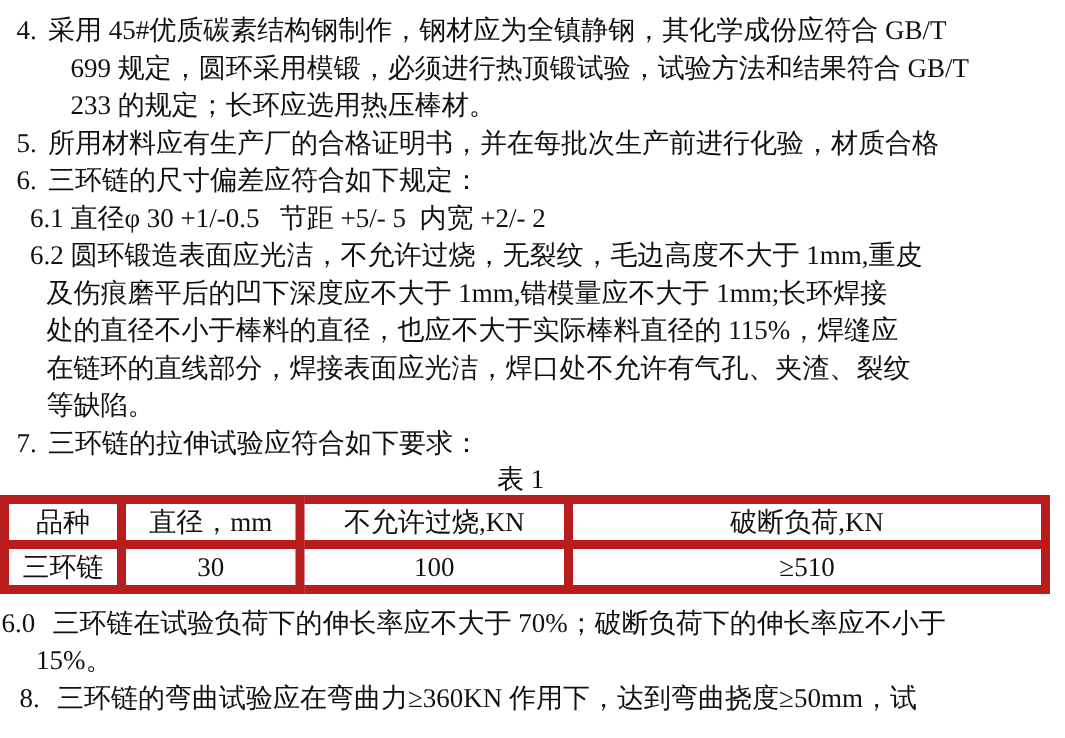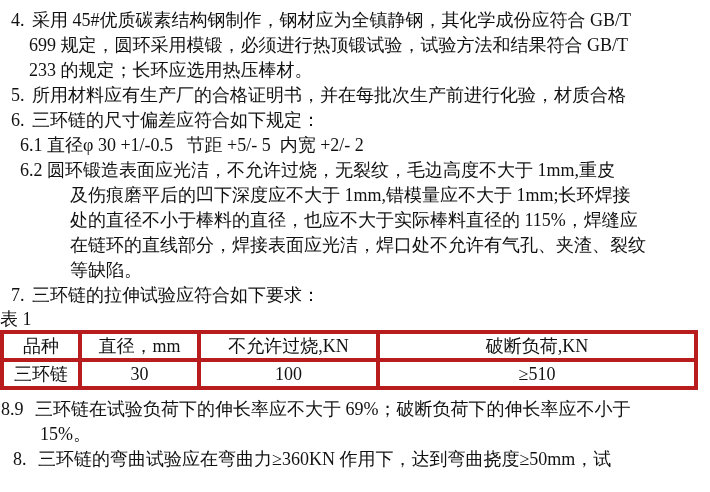--- a/index.html
+++ b/index.html
@@ -18,35 +18,36 @@
   .line {
     height: 25px;
     line-height: 25px;
     white-space: pre;
   }
   .num { display: inline-block; }
   .n-main { margin-left: 11px; width: 21px; }  
   .n-8    { margin-left: 13px; width: 25px; }  
   .n-sub  { margin-left: 20px; width: 27px; }  
   .n-71   { margin-left: 1px;  width: 34px; }  
-  .ind-main { padding-left: 29px; }
-  .ind-sub  { padding-left: 70px; }
-  .ind-71   { padding-left: 40px; }
+  .ind-main { padding-left: 47px; }
+  .ind-sub  { padding-left: 31px; }
+  .ind-71   { padding-left: 24px; }
   .caption {
     width: 694px;
     height: 22px;
     line-height: 22px;
+    text-align: center;
   }
   table.spec {
     border-collapse: collapse;
     table-layout: fixed;
     width: 694px;
   }
   table.spec td, table.spec th {
-    border: 4px solid #b91c1c;
+    border: 6px solid #b91c1c;
     text-align: center;
     vertical-align: middle;
     height: 24px;
     font-weight: normal;
     font-size: 18px;
     padding: 0;
   }
   .after-table { margin-top: 7px; }
 </style>
 </head>
@@ -90,18 +91,18 @@
     </tr>
     <tr>
       <td>三环链</td>
       <td>30</td>
       <td>100</td>
       <td>≥510</td>
     </tr>
   </tbody>
     </table>
 
-  <div class="line after-table"><span class="num n-71">8.9</span><span>三环链在试验负荷下的伸长率应不大于 69%；破断负荷下的伸长率应不小于</span></div>
+  <div class="line after-table"><span class="num n-71">6.0</span><span>三环链在试验负荷下的伸长率应不大于 70%；破断负荷下的伸长率应不小于</span></div>
   <div class="line ind-71">15%。</div>
 
   <div class="line"><span class="num n-8">8.</span><span>三环链的弯曲试验应在弯曲力≥360KN 作用下，达到弯曲挠度≥50mm，试</span></div>
 
 </div>
 
 </body></html>

